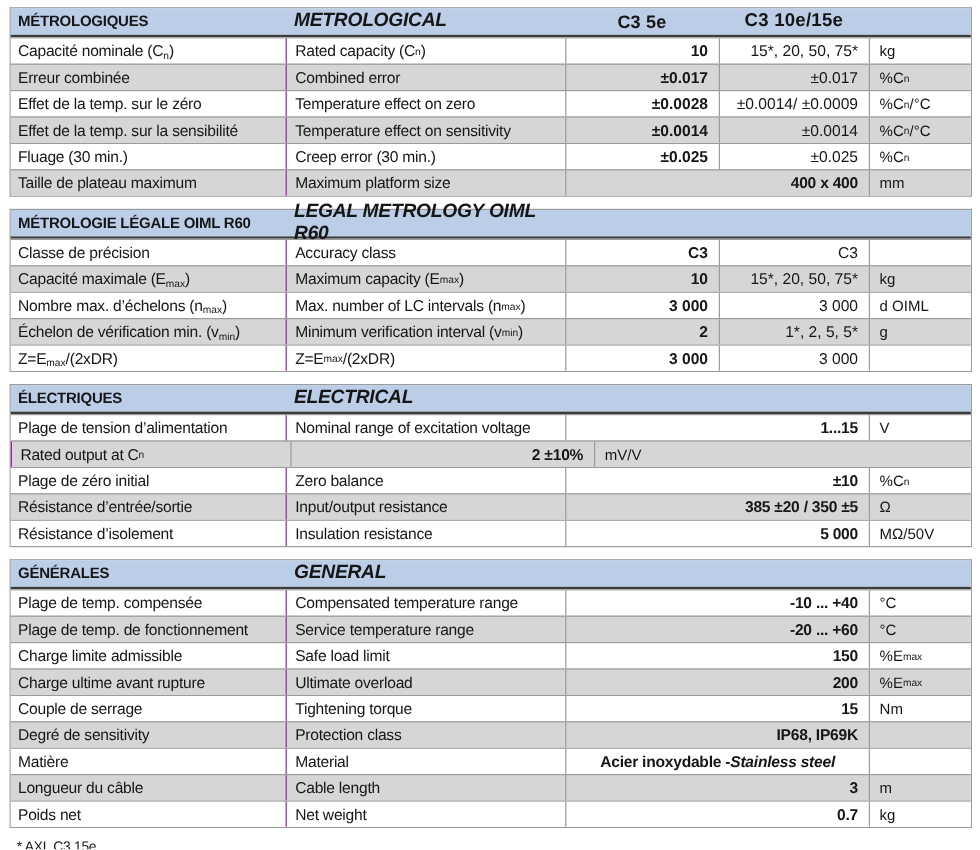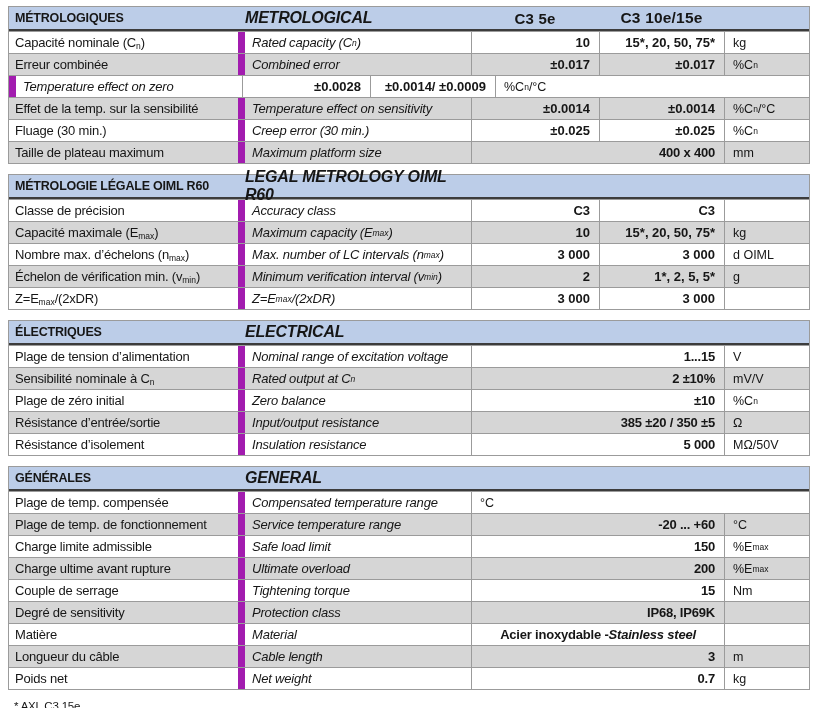--- a/index.html
+++ b/index.html
@@ -19,23 +19,23 @@
   }
   .hf { width:229px; box-sizing:border-box; padding-left:6px; font-weight:bold; font-size:12.5px; letter-spacing:-0.2px; }
   .he { width:233px; box-sizing:border-box; padding-left:7px; font-weight:bold; font-style:italic; font-size:16px; letter-spacing:-0.2px; }
   .hc1 { width:128px; box-sizing:border-box; text-align:center; font-weight:bold; font-size:15px; letter-spacing:0.2px; }
   .hc2 { width:125px; box-sizing:border-box; text-align:center; font-weight:bold; font-size:15.5px; letter-spacing:0.2px; }
   .dark-rule { height:2px; background:#3c3c3c; }
   .row { display:flex; align-items:center; height:21px; background:#ffffff; border-top:1px solid #9b9b9b; font-size:13px; }
   .row:first-of-type { border-top:none; }
   .row.alt { background:#d6d6d6; }
   .cf { width:229px; box-sizing:border-box; padding-left:6px; letter-spacing:-0.2px; white-space:nowrap; overflow:hidden; }
-  .ce { width:233px; box-sizing:border-box; padding-left:7px; border-left:7px solid #a21caf; font-style:italic; letter-spacing:-0.2px; white-space:nowrap; overflow:hidden; align-self:stretch; display:flex; align-items:center; }
+  .ce { width:233px; box-sizing:border-box; padding-left:7px; border-left:1px solid #a21caf; letter-spacing:-0.2px; white-space:nowrap; overflow:hidden; align-self:stretch; display:flex; align-items:center; }
   .cv1 { width:128px; box-sizing:border-box; padding-right:9px; border-left:1px solid #9b9b9b; text-align:right; font-weight:bold; align-self:stretch; display:flex; align-items:center; justify-content:flex-end; }
-  .cv2 { width:125px; box-sizing:border-box; padding-right:9px; border-left:1px solid #9b9b9b; text-align:left; font-weight:bold; align-self:stretch; display:flex; align-items:center; justify-content:flex-end; }
+  .cv2 { width:125px; box-sizing:border-box; padding-right:9px; border-left:1px solid #9b9b9b; text-align:left; font-weight:normal; align-self:stretch; display:flex; align-items:center; justify-content:flex-end; }
   .cvs { width:253px; box-sizing:border-box; padding-right:9px; border-left:1px solid #9b9b9b; text-align:right; font-weight:bold; letter-spacing:-0.2px; align-self:stretch; display:flex; align-items:center; justify-content:flex-end; }
   .cvs.center { justify-content:center; padding-right:0; }
   .cu { flex:1; box-sizing:border-box; padding-left:8px; border-left:1px solid #9b9b9b; font-size:12.5px; align-self:stretch; display:flex; align-items:center; }
   sub { font-size:8.5px; line-height:0; vertical-align:-2px; letter-spacing:0; }
   .footnote { margin:3px 0 0 6px; font-size:11.5px; letter-spacing:-0.2px; }
 </style>
 </head>
 <body>
 
 <div class="page">
@@ -58,20 +58,21 @@
             <div class="cu">kg</div>
           </div>
           <div class="row alt">
             <div class="cf">Erreur combinée</div>
             <div class="ce">Combined error</div>
             <div class="cv1">±0.017</div>
             <div class="cv2">±0.017</div>
             <div class="cu">%C<sub>n</sub></div>
           </div>
           <div class="row">
+            <div class="cf">Effet de la temp. sur le zéro</div>
             <div class="ce">Temperature effect on zero</div>
             <div class="cv1">±0.0028</div>
             <div class="cv2">±0.0014/ ±0.0009</div>
             <div class="cu">%C<sub>n</sub>/°C</div>
           </div>
           <div class="row alt">
             <div class="cf">Effet de la temp. sur la sensibilité</div>
             <div class="ce">Temperature effect on sensitivity</div>
             <div class="cv1">±0.0014</div>
             <div class="cv2">±0.0014</div>
@@ -143,21 +144,20 @@
             <div class="hc2"></div>
           </div>
           <div class="dark-rule"></div>
           <div class="row">
             <div class="cf">Plage de tension d’alimentation</div>
             <div class="ce">Nominal range of excitation voltage</div>
             <div class="cvs">1...15</div>
             <div class="cu">V</div>
           </div>
           <div class="row alt">
-            <div class="cf">Sensibilité nominale à C<sub>n</sub></div>
             <div class="ce">Rated output at C<sub>n</sub></div>
             <div class="cvs">2 ±10%</div>
             <div class="cu">mV/V</div>
           </div>
           <div class="row">
             <div class="cf">Plage de zéro initial</div>
             <div class="ce">Zero balance</div>
             <div class="cvs">±10</div>
             <div class="cu">%C<sub>n</sub></div>
           </div>
@@ -178,20 +178,21 @@
           <div class="sec-header">
             <div class="hf">GÉNÉRALES</div>
             <div class="he">GENERAL</div>
             <div class="hc1"></div>
             <div class="hc2"></div>
           </div>
           <div class="dark-rule"></div>
           <div class="row">
             <div class="cf">Plage de temp. compensée</div>
             <div class="ce">Compensated temperature range</div>
+            <div class="cvs">-10 ... +40</div>
             <div class="cu">°C</div>
           </div>
           <div class="row alt">
             <div class="cf">Plage de temp. de fonctionnement</div>
             <div class="ce">Service temperature range</div>
             <div class="cvs">-20 ... +60</div>
             <div class="cu">°C</div>
           </div>
           <div class="row">
             <div class="cf">Charge limite admissible</div>

